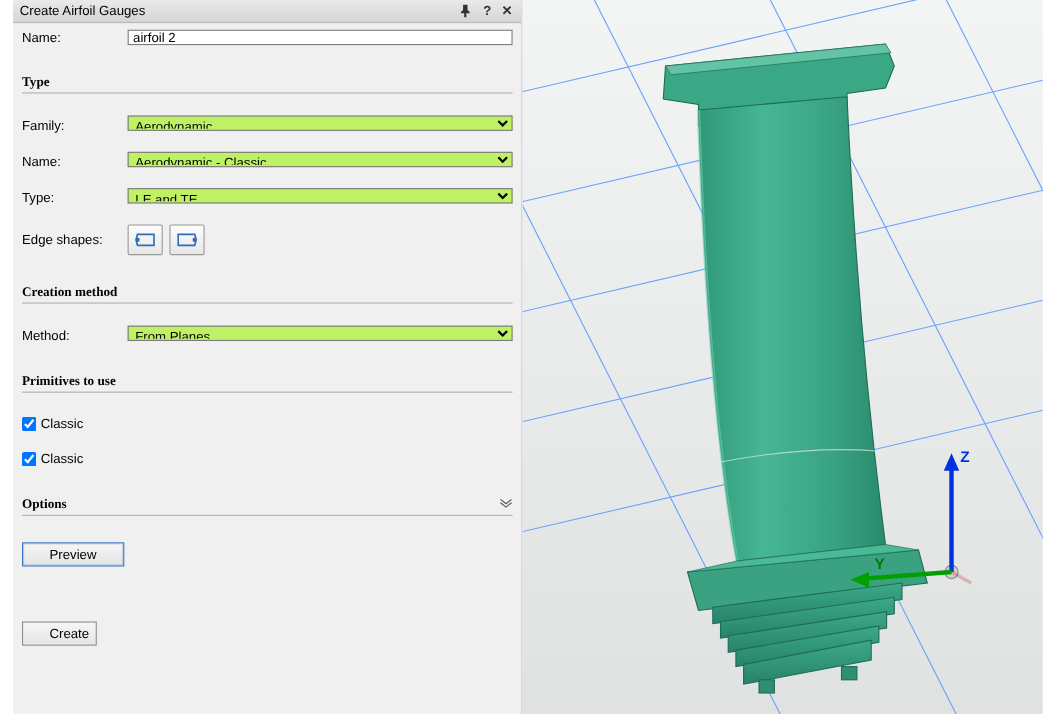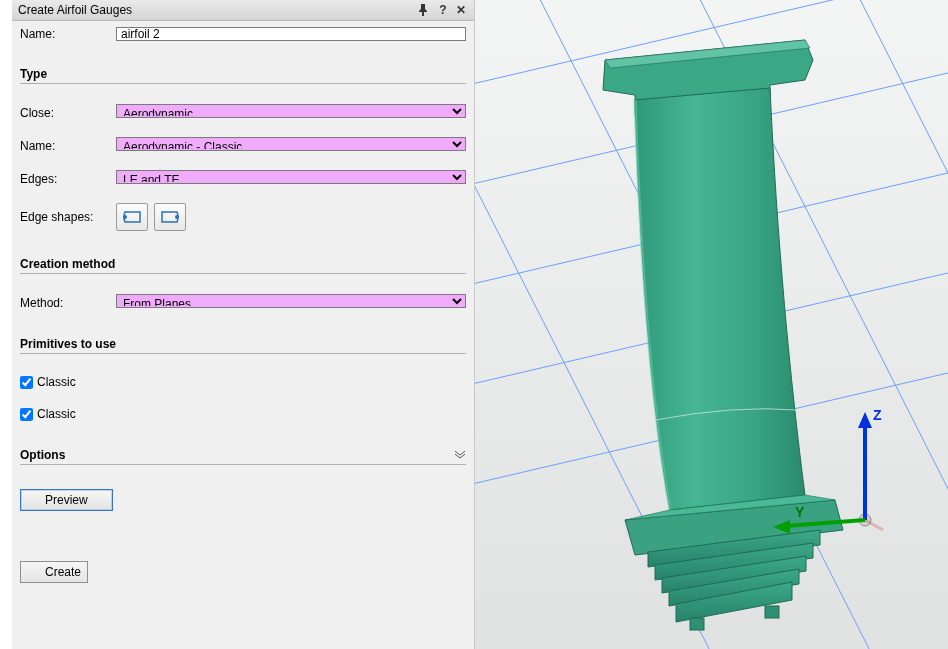--- a/index.html
+++ b/index.html
@@ -56,27 +56,27 @@
   input[type="text"],select{
     width:100%;
     box-sizing:border-box;
     height:14px;
     font-size:12px;
     font-family:inherit;
     border:1px solid #7a7a7a;
     background:var(--input-bg);
     padding:1px 4px;
   }
-  select{padding:1px 2px;background:#f0abfc;}
+  select{padding:1px 2px;background:#bef264;}
   .section-head{
     font-weight:bold;
     padding:4px 0 2px 0;
     border-bottom:1px solid #b0b0b0;
     margin:6px 0 4px 0;
-    display:flex;align-items:center;
+    display:flex;align-items:center;font-family:Liberation Serif, serif;
   }
   .section-head .sh-label{flex:1;}
   .section-head .collapse{width:14px;text-align:right;color:#555;}
   .edge-shapes{display:flex;gap:6px;align-items:center;}
   .shape-btn{
     width:30px;height:26px;
     border:1px solid #9a9a9a;
     background:linear-gradient(#fdfdfd,#e7e7e7);
     display:flex;align-items:center;justify-content:center;
     border-radius:2px;
@@ -132,39 +132,39 @@
         <div class="field-col">
           <input type="text" value="airfoil 2" style="">
         </div>
       </div>
 
       <div class="section-head">
         <span class="sh-label">Type</span>
       </div>
 
       <div class="row">
-        <div class="label-col">Close:</div>
+        <div class="label-col">Family:</div>
         <div class="field-col">
           <select>
             <option>Aerodynamic</option>
           </select>
         </div>
       </div>
 
       <div class="row">
         <div class="label-col">Name:</div>
         <div class="field-col">
           <select>
             <option>Aerodynamic - Classic</option>
           </select>
         </div>
       </div>
 
       <div class="row">
-        <div class="label-col">Edges:</div>
+        <div class="label-col">Type:</div>
         <div class="field-col">
           <select>
             <option>LE and TE</option>
           </select>
         </div>
       </div>
 
       <div class="row">
         <div class="label-col">Edge shapes:</div>
         <div class="edge-shapes">

